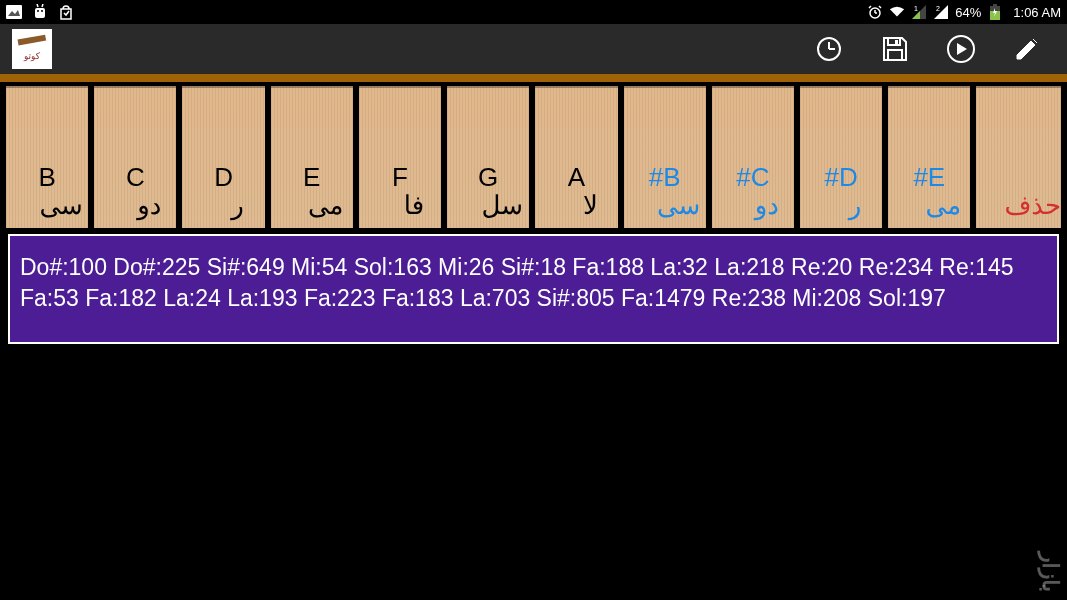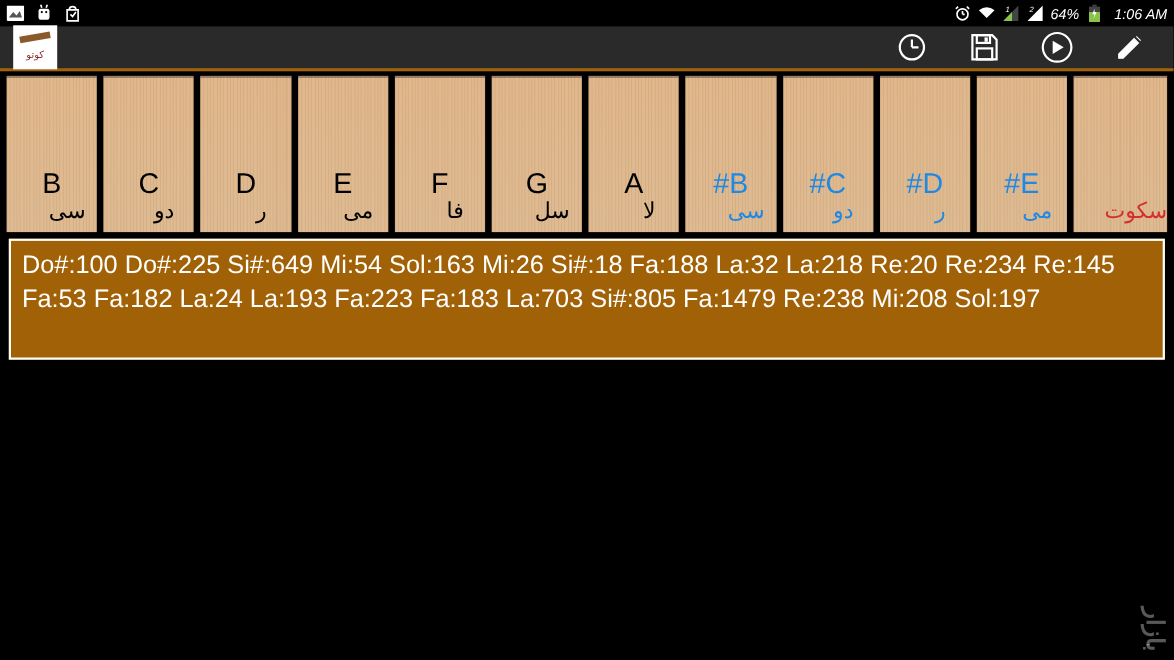--- a/index.html
+++ b/index.html
@@ -27,36 +27,35 @@
     .status-left {
       display: flex;
       gap: 10px;
       align-items: center;
     }
     .status-right {
       margin-left: auto;
       display: flex;
       gap: 6px;
       align-items: center;
-      font-style: italic;
     }
     .status-icon {
       width: 16px;
       height: 16px;
       display: inline-flex;
       align-items: center;
       justify-content: center;
     }
     .app-bar {
-      height: 41px;
+      height: 58px;
       background: #2a2a2a;
       display: flex;
       align-items: center;
       padding: 0 12px;
-      border-bottom: 3px solid #a16207;
+      border-bottom: 8px solid #a16207;
     }
     .app-icon {
       width: 40px;
       height: 40px;
       background: #fff;
       display: flex;
       align-items: center;
       justify-content: center;
       margin-right: 12px;
     }
@@ -106,42 +105,42 @@
     }
     .key-letter {
       font-size: 26px;
       color: #000;
       line-height: 1.1;
     }
     .key-letter.sharp {
       color: #1e88e5;
     }
     .key-sub {
-      font-size: 20px;
+      font-size: 26px;
       color: #000;
       line-height: 1.1;
       margin-left: 28px;
     }
     .key-sub.sharp {
       color: #1e88e5;
     }
     .key-sub.red {
       color: #d32f2f;
     }
     .key-letter.red-empty {
       visibility: hidden;
     }
     .notes-box {
       margin: 6px 8px;
       border: 2px solid #fff;
-      padding: 6px 10px;
+      padding: 16px 10px;
       color: #fff;
       font-size: 23px;
       line-height: 1.35;
-      background: #a16207;
+      background: #4c1d95;
       min-height: 110px;
     }
     .watermark {
       position: absolute;
       right: 4px;
       bottom: 8px;
       color: rgba(255,255,255,0.35);
       font-size: 22px;
       font-weight: bold;
       writing-mode: vertical-rl;
@@ -294,19 +293,19 @@
     <div class="key">
       <div class="key-letter sharp">#D</div>
       <div class="key-sub sharp">ر</div>
     </div>
     <div class="key">
       <div class="key-letter sharp">#E</div>
       <div class="key-sub sharp">می</div>
     </div>
     <div class="key">
       <div class="key-letter red-empty">.</div>
-      <div class="key-sub red">سکوت</div>
+      <div class="key-sub red">حذف</div>
     </div>
   </div>
 
 <div class="notes-box"> Do#:100 Do#:225 Si#:649 Mi:54 Sol:163 Mi:26 Si#:18 Fa:188 La:32 La:218 Re:20 Re:234 Re:145 Fa:53 Fa:182 La:24 La:193 Fa:223 Fa:183 La:703 Si#:805 Fa:1479 Re:238 Mi:208 Sol:197</div>
 
 <div class="watermark">بازار</div>
 
 </body></html>

